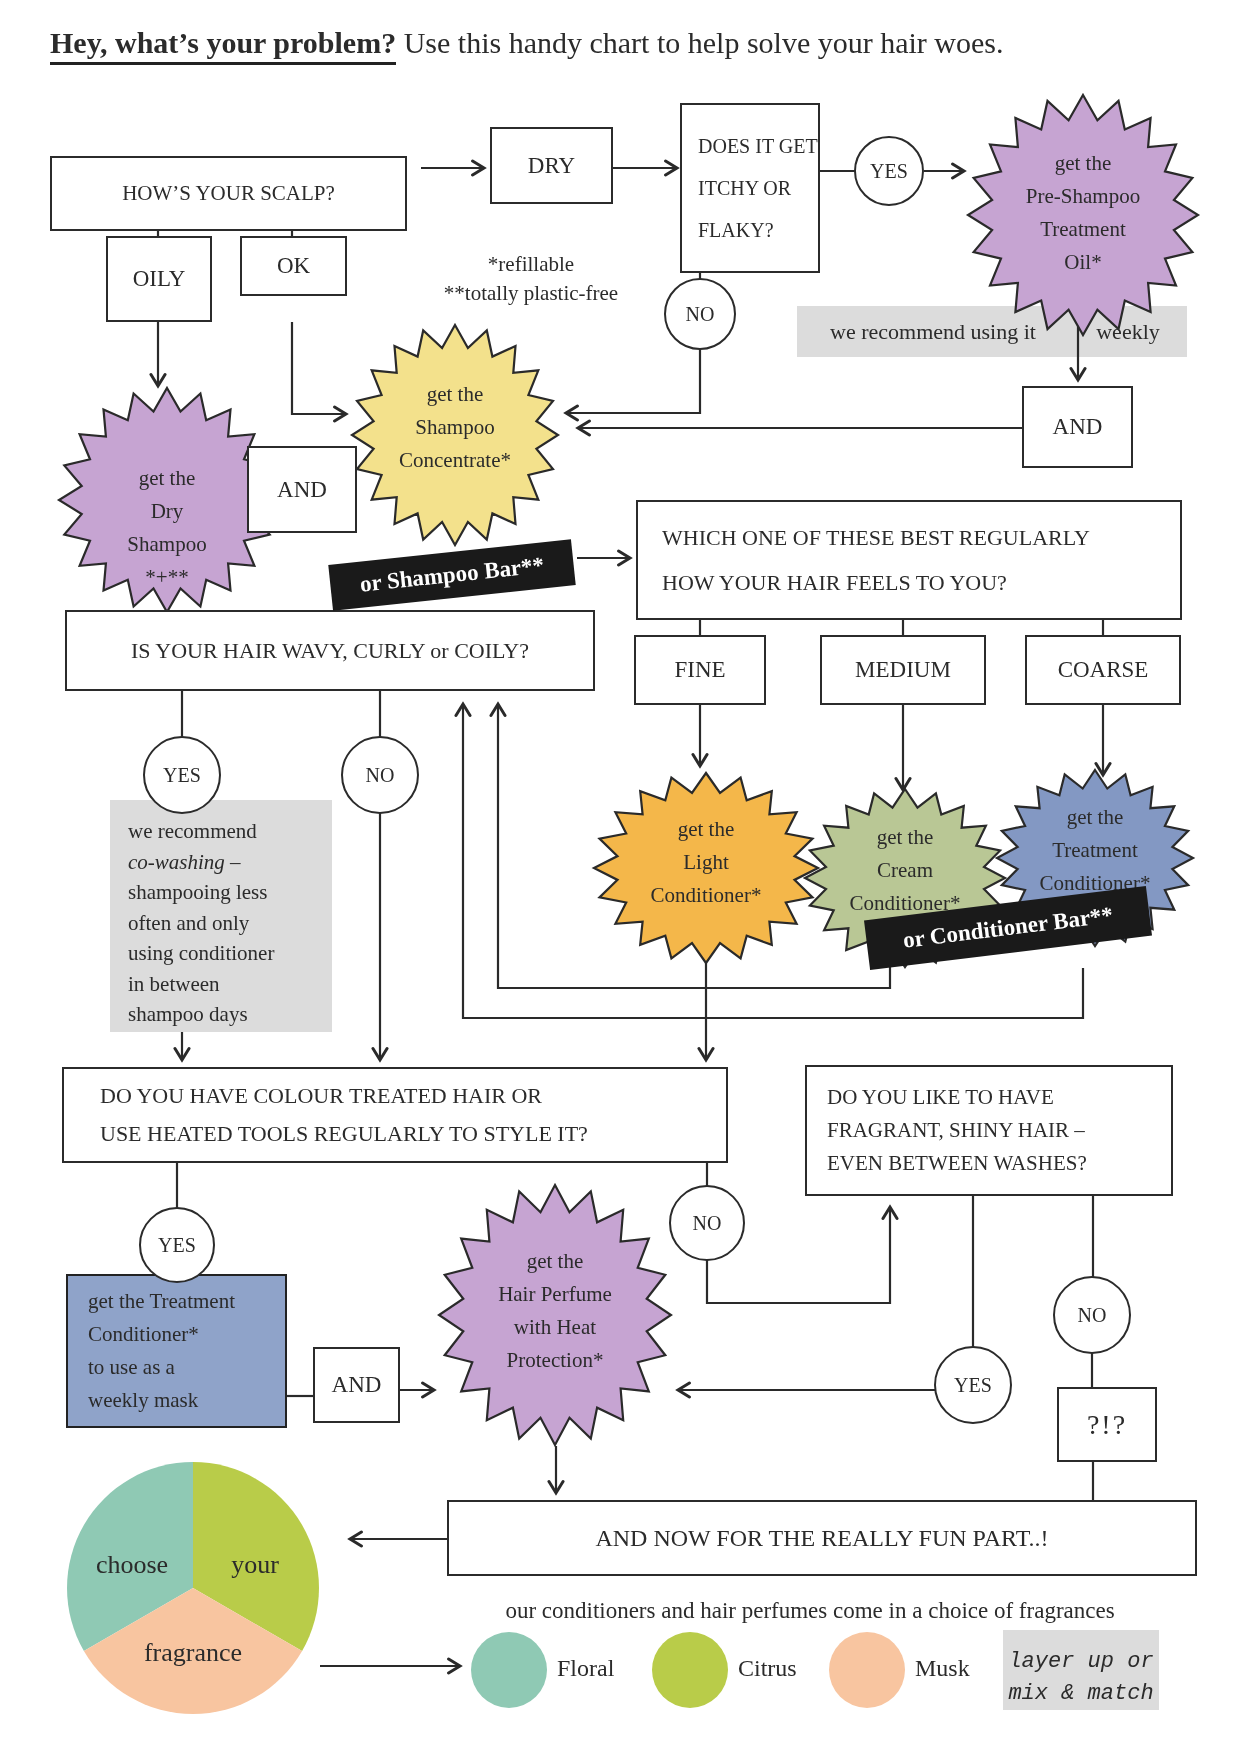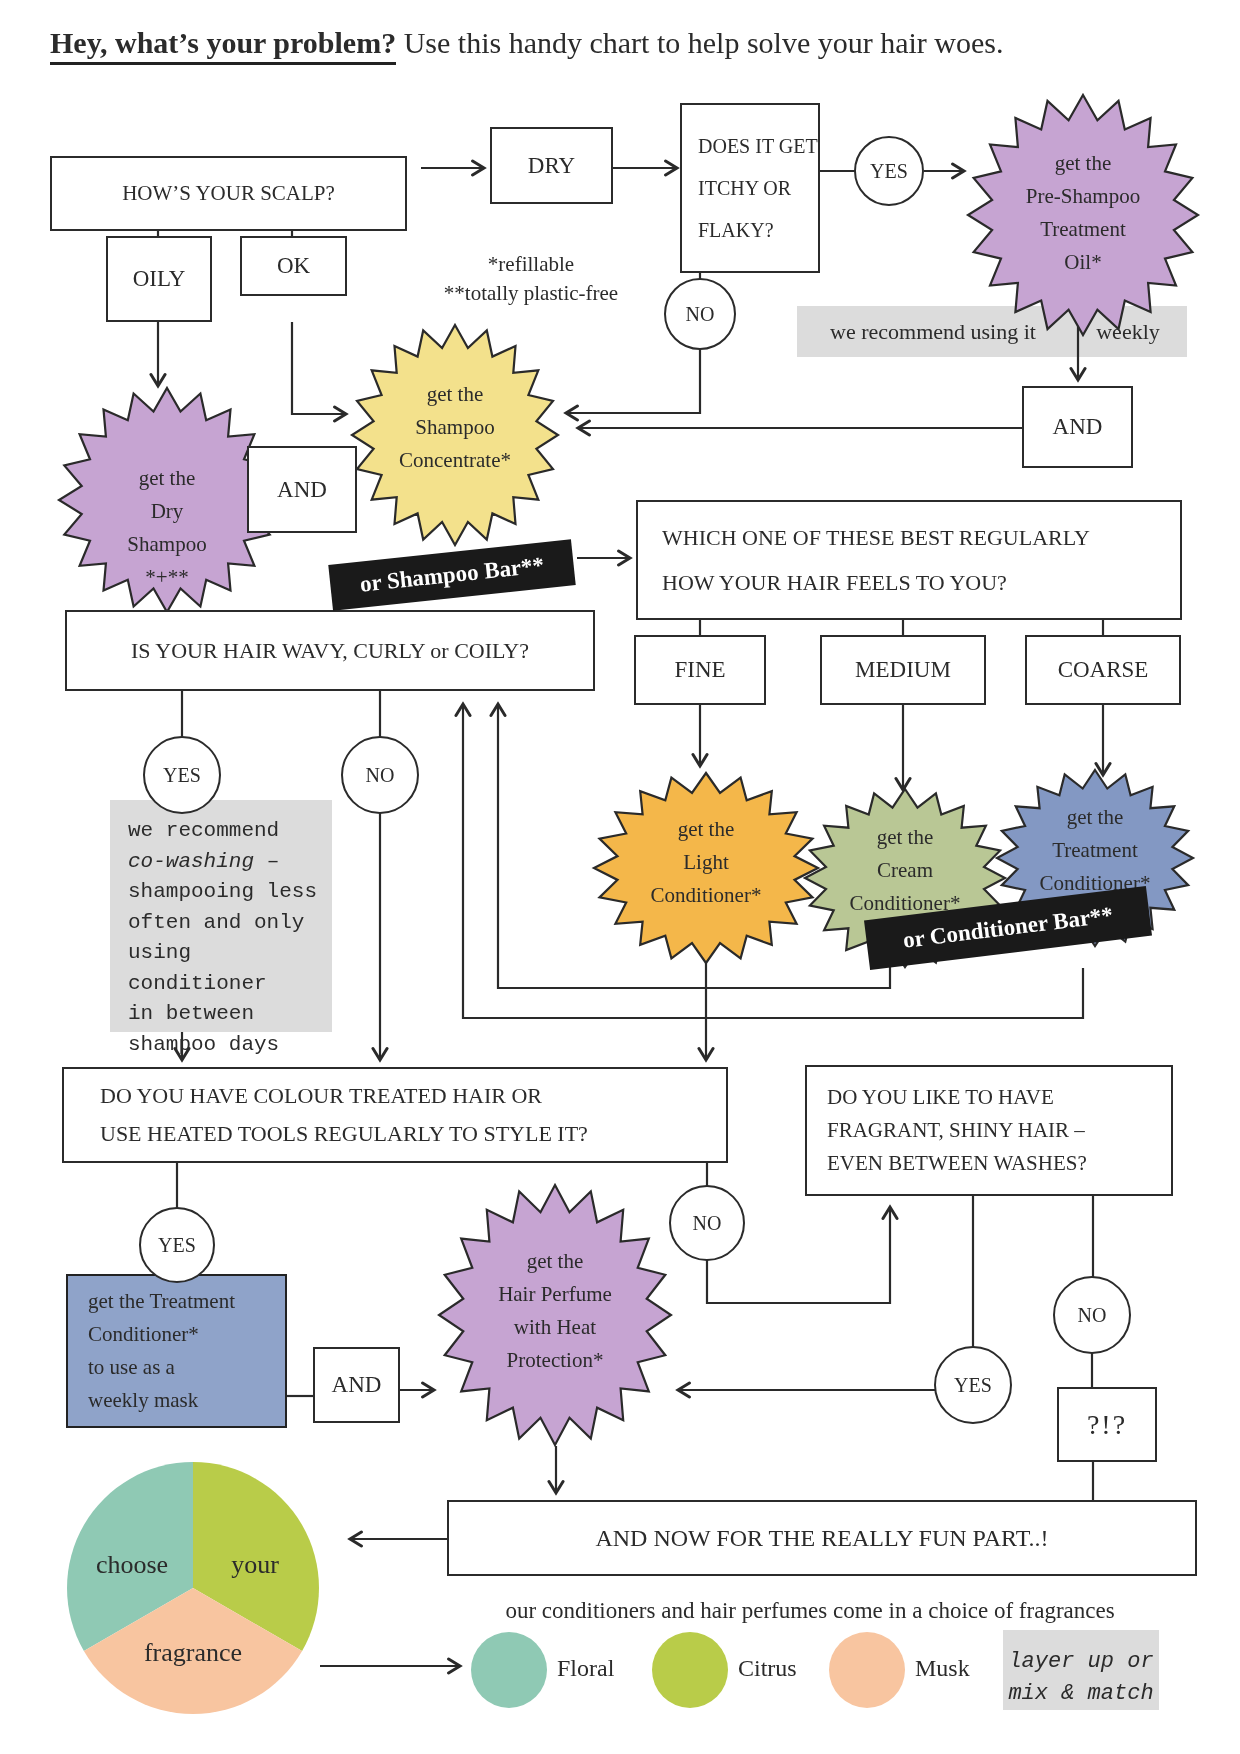--- a/index.html
+++ b/index.html
@@ -88,21 +88,21 @@
         <path d="M 193 1588 L 193.0 1462.0 A 126 126 0 0 0 83.9 1651.0 Z" fill="#8fc9b4"></path>
         <path d="M 193 1588 L 302.1 1651.0 A 126 126 0 0 0 193.0 1462.0 Z" fill="#b9cc49"></path>
         <path d="M 193 1588 L 83.9 1651.0 A 126 126 0 0 0 302.1 1651.0 Z" fill="#f8c5a0"></path>
       </g>
   </svg>
 
   <div class="gray" style="left:797px;top:306px;width:390px;height:51px;display:flex;align-items:center;z-index:0;">
     <span style="flex:1;text-align:center;font-size:22px;">we recommend using it</span>
     <span style="width:118px;text-align:center;font-size:22px;">weekly</span>
   </div>
-  <div class="gray" style="left:110px;top:800px;width:222px;height:232px;padding:16px 0 0 18px;font-size:21px;line-height:30.5px;white-space:pre-line;font-family:Liberation Mono, monospace;"><span>we recommend
+  <div class="gray" style="left:110px;top:800px;width:222px;height:232px;padding:16px 0 0 18px;font-size:21px;line-height:30.5px;white-space:pre-line;"><span>we recommend
 </span><i>co-washing</i><span> –
 shampooing less
 often and only
 using conditioner
 in between
 shampoo days</span></div>
   <div class="gray" style="left:1003px;top:1630px;width:156px;height:80px;display:flex;align-items:flex-end;justify-content:center;font-style:italic;font-size:22px;line-height:32px;white-space:pre-line;font-family:Liberation Mono, monospace;"><span>layer up or
 mix &amp; match</span></div>
 
   <div class="box" style="left:50px;top:133px;width:357px;height:75px;font-size:21px;margin-top:23px;">HOW’S YOUR SCALP?</div>

